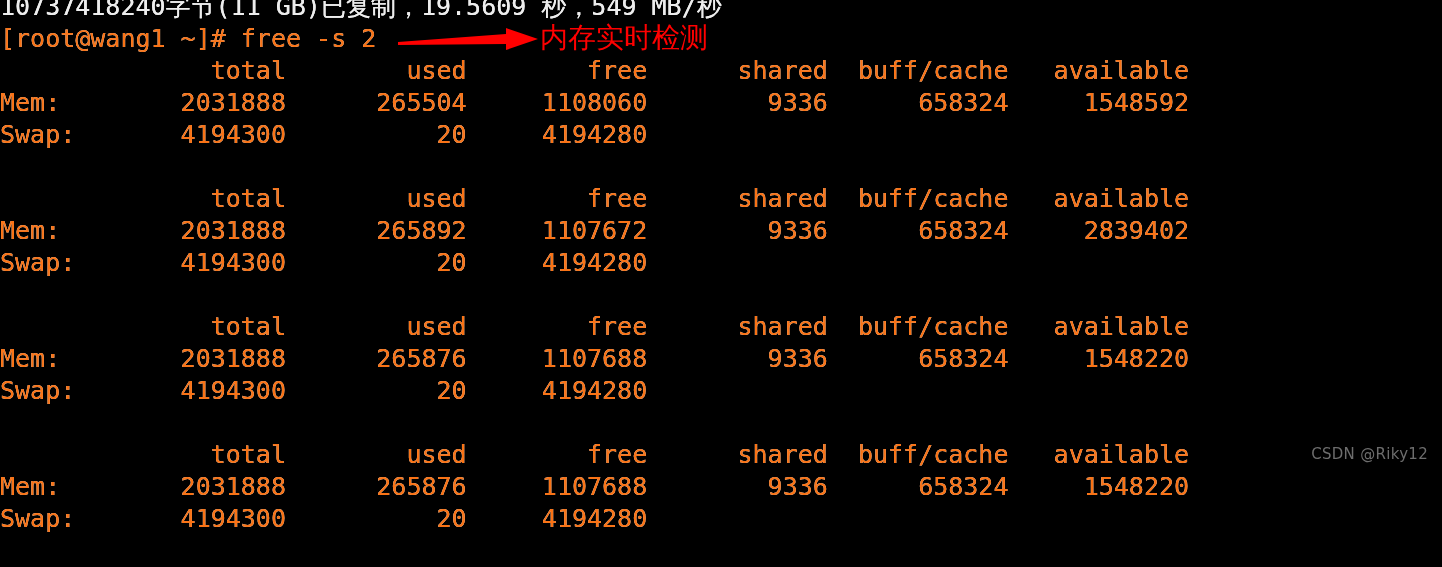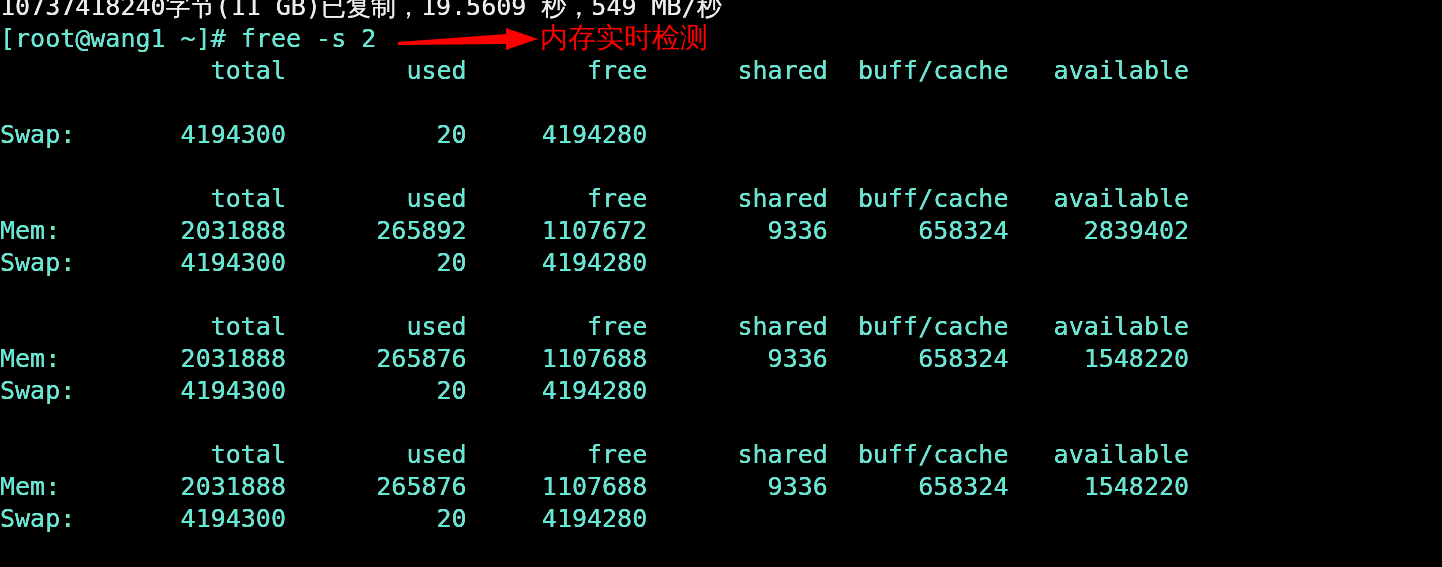--- a/index.html
+++ b/index.html
@@ -26,21 +26,21 @@
     letter-spacing: 0px;
   }
 
   .line {
     position: absolute;
     left: 0;
     white-space: pre;
     font-family: "DejaVu Sans Mono", "Liberation Mono", monospace;
     font-size: 25px;
     line-height: 32px;
-    color: #5eead4;
+    color: #f97316;
     text-shadow: 0 0 0 #e9e9e9;
   }
 
   
   .clipped-line {
     top: -9px;
     height: 32px;
     overflow: hidden;
     color: #ededed;
   }
@@ -89,28 +89,30 @@
 
   <div class="line prompt-line">[root@wang1 ~]# free -s 2</div>
 
   <svg id="arrow-annotation" viewBox="0 0 140 26" width="140" height="26">
     <polygon points="0,16 108,8 108,2 140,13 108,24 108,18 0,19" fill="#ff0000"></polygon>
   </svg>
 
   <div id="annotation-text">内存实时检测</div>
 
   <div class="line blk-hdr" style="top:55px">              total        used        free      shared  buff/cache   available</div>
+  <div class="line blk-mem" style="top:87px">Mem:        2031888      265504     1108060        9336      658324     1548592</div>
   <div class="line blk-swap" style="top:119px">Swap:       4194300          20     4194280</div>
 
   <div class="line blk-hdr" style="top:183px">              total        used        free      shared  buff/cache   available</div>
   <div class="line blk-mem" style="top:215px">Mem:        2031888      265892     1107672        9336      658324     2839402</div>
   <div class="line blk-swap" style="top:247px">Swap:       4194300          20     4194280</div>
 
   <div class="line blk-hdr" style="top:311px">              total        used        free      shared  buff/cache   available</div>
   <div class="line blk-mem" style="top:343px">Mem:        2031888      265876     1107688        9336      658324     1548220</div>
   <div class="line blk-swap" style="top:375px">Swap:       4194300          20     4194280</div>
 
   <div class="line blk-hdr" style="top:439px">              total        used        free      shared  buff/cache   available</div>
   <div class="line blk-mem" style="top:471px">Mem:        2031888      265876     1107688        9336      658324     1548220</div>
   <div class="line blk-swap" style="top:503px">Swap:       4194300          20     4194280</div>
 
+  <div id="watermark">CSDN @Riky12</div>
 
 </div>
 
 </body></html>

